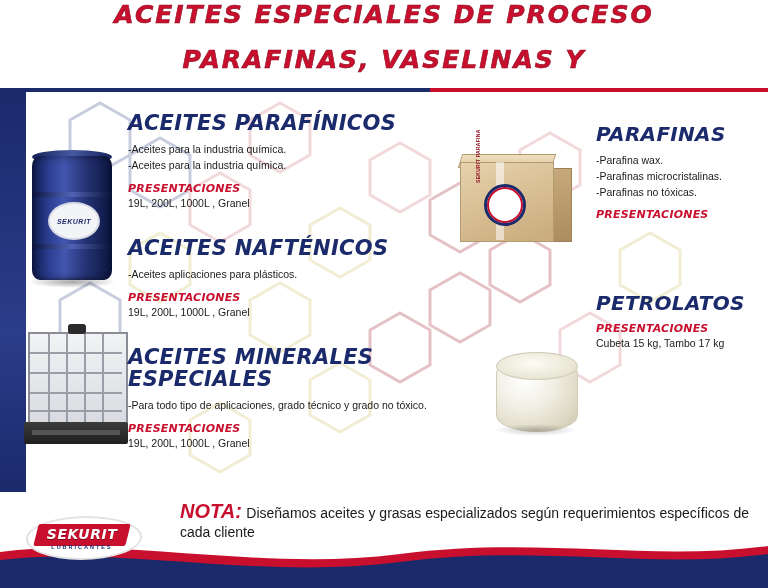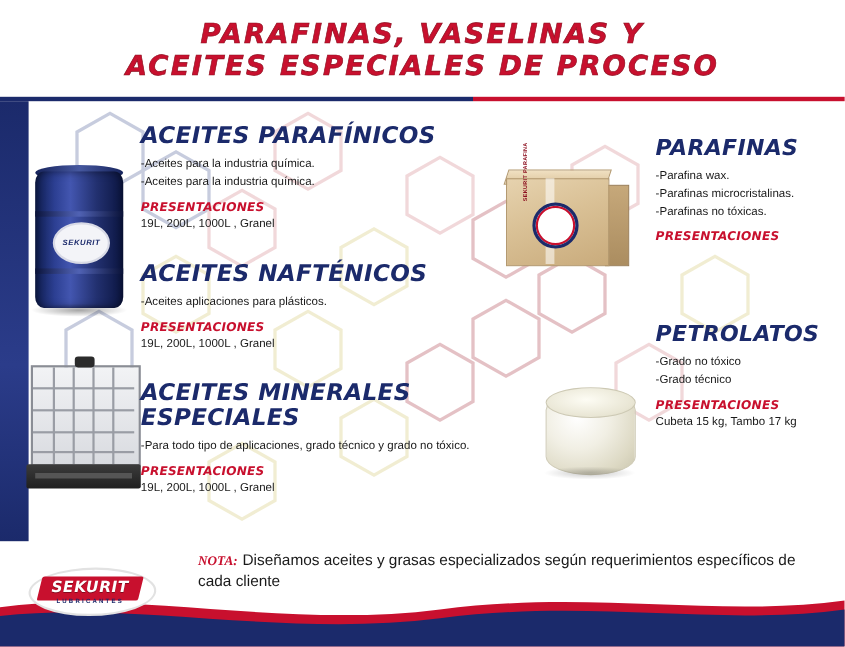--- a/index.html
+++ b/index.html
@@ -330,25 +330,25 @@
     left: 0; top: 40px;
     width: 768px; height: 56px;
   }
   .note {
     position: absolute;
     left: 180px; top: 8px;
     width: 575px;
     z-index: 6;
   }
   .note-label {
-    font-family: Liberation Serif, serif;
+    font-family: Liberation Sans, sans-serif;
     font-weight: bold;
     font-style: italic;
     color: #c8102e;
-    font-size: 12px;
+    font-size: 20px;
   }
   .note-text {
     font-size: 14px;
     color: #1a1a1a;
     line-height: 1.35;
   }
   .logo {
     position: absolute;
     left: 26px; top: 18px;
     width: 118px; height: 52px;
@@ -415,22 +415,22 @@
     <polygon points="130,250 160,233 190,250 190,285 160,302 130,285" stroke="#e6dfae"></polygon>
     <polygon points="60,300 90,283 120,300 120,335 90,352 60,335" stroke="#9aa4c4"></polygon>
     <polygon points="190,420 220,403 250,420 250,455 220,472 190,455" stroke="#e6dfae"></polygon>
     <polygon points="520,150 550,133 580,150 580,185 550,202 520,185" stroke="#e6b9bd"></polygon>
     <polygon points="560,330 590,313 620,330 620,365 590,382 560,365" stroke="#e6b9bd"></polygon>
     <polygon points="620,250 650,233 680,250 680,285 650,302 620,285" stroke="#e6dfae"></polygon>
   </g>
 </svg>
 
 <div class="header">
+  <div class="title-line title-2">ACEITES ESPECIALES DE PROCESO</div>
   <div class="title-line title-1">PARAFINAS, VASELINAS Y</div>
-  <div class="title-line title-2">ACEITES ESPECIALES DE PROCESO</div>
 </div>
 <div class="header-rule">
   <div class="rule-blue"></div>
   <div class="rule-red"></div>
 </div>
 
 <div class="left-edge"></div>
 
 <div class="art drum">
   <div class="drum-top"></div>
@@ -511,24 +511,20 @@
     <ul class="bullets">
       <li>-Parafina wax.</li>
       <li>-Parafinas microcristalinas.</li>
       <li>-Parafinas no tóxicas.</li>
     </ul>
     <div class="pres-label">PRESENTACIONES</div>
   </div>
 
   <div class="block">
     <div class="block-title">PETROLATOS</div>
-    <ul class="bullets">
-      <li>-Grado no tóxico</li>
-      <li>-Grado técnico</li>
-    </ul>
     <div class="pres-label">PRESENTACIONES</div>
     <div class="pres-value">Cubeta 15 kg, Tambo 17 kg</div>
   </div>
 
 </div>
 
 <div class="footer">
   <svg class="footer-wave" viewBox="0 0 768 56" preserveAspectRatio="none">
     <path d="M0,20 C120,4 260,40 400,22 C540,4 650,30 768,14 L768,56 L0,56 Z" fill="#c8102e"></path>
     <path d="M0,28 C120,14 260,48 400,30 C540,12 650,38 768,22 L768,56 L0,56 Z" fill="#1b2a6b"></path>

